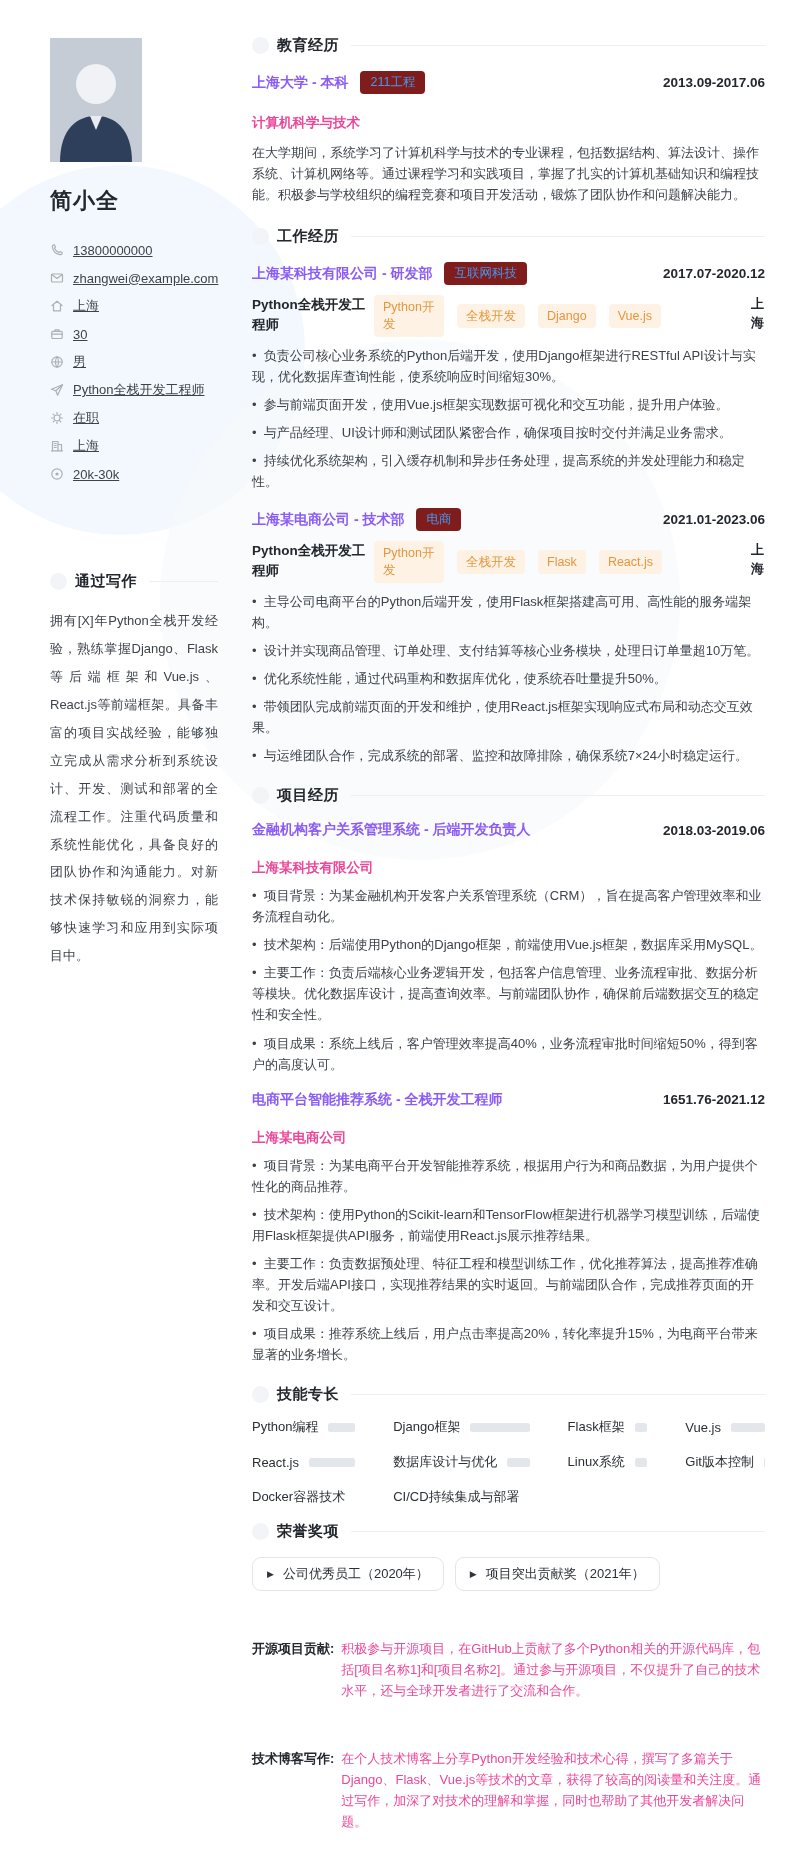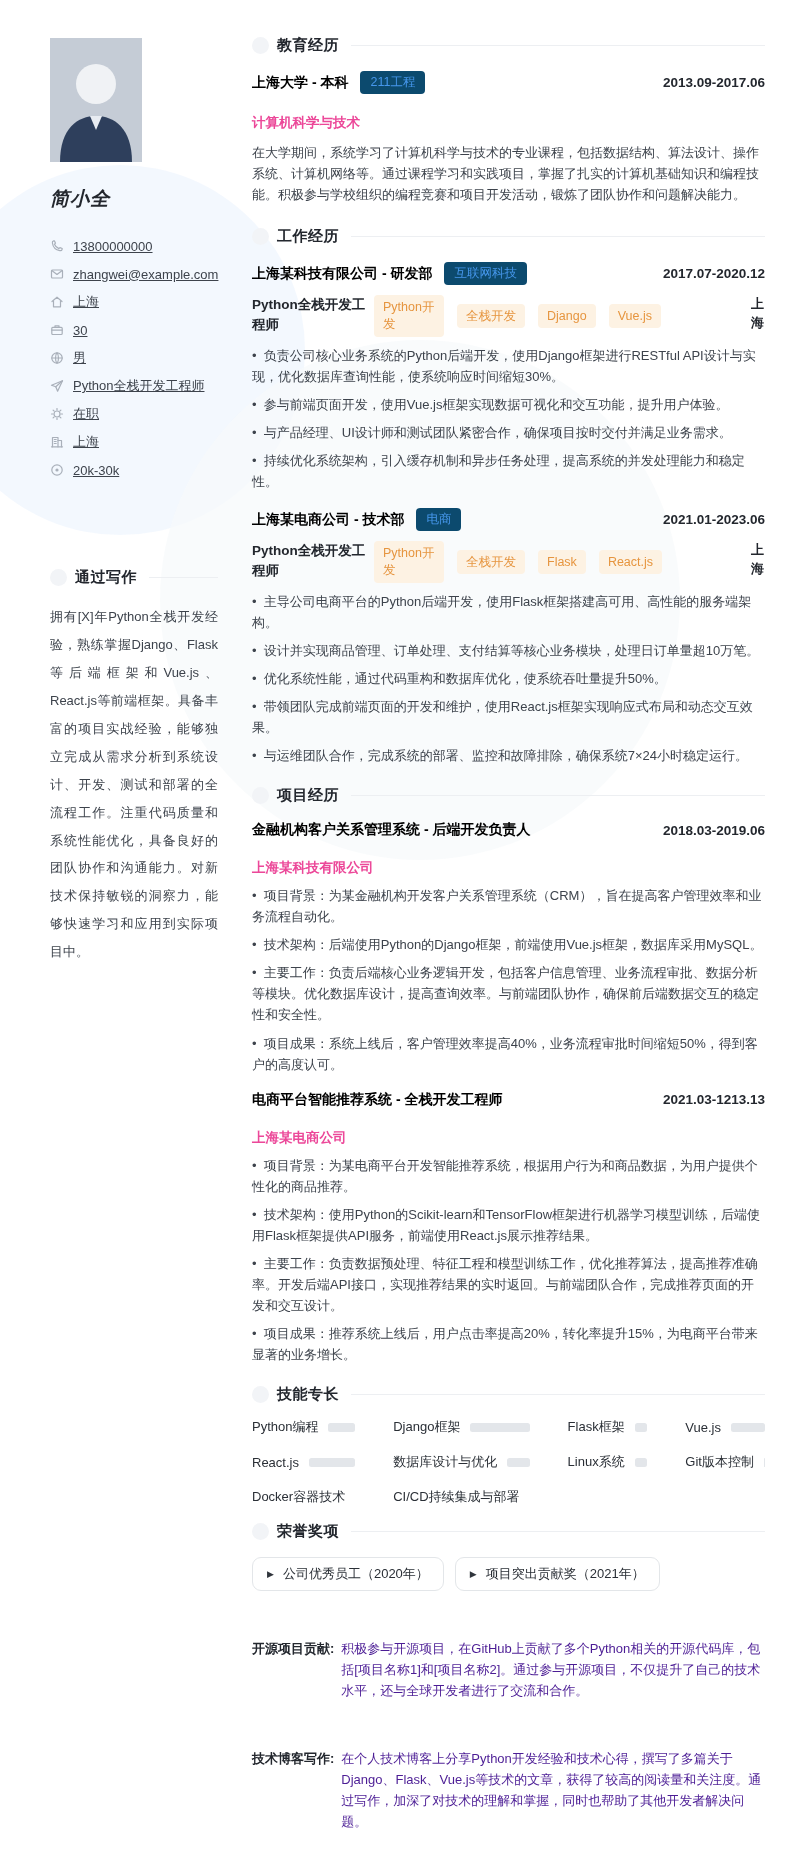--- a/index.html
+++ b/index.html
@@ -8,41 +8,41 @@
     position:relative; width:794px; height:1864px; background:#ffffff;
     font-family:"Liberation Sans","DejaVu Sans",sans-serif; color:#3d434c; overflow:hidden;
   }
   
   .deco { position:absolute; border-radius:50%; z-index:0; }
   .deco-blue { left:-65px; top:165px; width:370px; height:370px; background:#e9f3fd; opacity:.55; }
   .deco-gray { left:160px; top:340px; width:520px; height:520px; background:#f7f9fb; opacity:.75; }
 
   .sidebar { position:absolute; left:50px; top:0; width:168px; z-index:1; }
   .photo { margin-top:38px; width:92px; height:124px; background:linear-gradient(180deg,#ccd3dc 0%,#b8c0cc 100%); overflow:hidden; }
-  .name { margin-top:24px; font-size:19px; font-weight:bold; color:#23272e; letter-spacing:1px;font-style:italic; }
+  .name { margin-top:24px; font-size:22px; font-weight:bold; color:#23272e; letter-spacing:1px; }
   .contact { list-style:none; margin-top:20px;text-decoration:underline; }
   .contact li { display:flex; align-items:center; height:28px; font-size:13px; color:#3d434c; }
   .cicon { width:14px; height:14px; margin-right:9px; flex:0 0 14px; display:inline-flex; }
   .cicon svg { width:14px; height:14px; stroke:#a9b0ba; fill:none; stroke-width:1.2; stroke-linecap:round; stroke-linejoin:round; }
 
   .sec-hdr { display:flex; align-items:center; position:relative; }
   .ghost { width:17px; height:17px; border-radius:50%; background:#f2f4f7; margin-right:8px; flex:0 0 17px; }
   .sec-hdr h2 { font-size:15px; font-weight:bold; color:#23272e; letter-spacing:.5px; white-space:nowrap; }
   .rule { flex:1; height:1px; background:#edeff2; margin-left:12px; }
 
   .side-summary { margin-top:84px; }
   .summary-text { margin-top:16px; font-size:13px; line-height:2.15; color:#3d434c; text-align:justify; }
 
   .main { position:absolute; left:252px; top:0; width:513px; z-index:1; padding-top:36px; }
   .section { margin-bottom:24px; }
   .section .sec-hdr { margin-bottom:16px; }
 
   .entry-row { display:flex; align-items:center; }
-  .entry-title { font-size:14px; font-weight:bold; color:#000000; }
-  .badge-blue { margin-left:12px; background:#0c4a6e; color:#4697ec; font-size:12.5px; padding:3px 10px; border-radius:4px; }
+  .entry-title { font-size:14px; font-weight:bold; color:#8b5cf6; }
+  .badge-blue { margin-left:12px; background:#7f1d1d; color:#4697ec; font-size:12.5px; padding:3px 10px; border-radius:4px; }
   .entry-date { margin-left:auto; font-size:13.5px; font-weight:bold; color:#23272e; }
   .sub-title { margin-top:20px; font-size:13.5px; font-weight:bold; color:#ec4899; }
   .para { margin-top:10px; font-size:13px; line-height:1.62; color:#3d434c; }
 
   .pos-row { display:flex; align-items:flex-start; margin-top:10px; }
   .pos-title { width:118px; flex:0 0 118px; font-size:13.5px; font-weight:bold; color:#23272e; line-height:1.5; }
   .tags { flex:1; display:flex; align-items:center; gap:13px; padding-left:4px; }
   .tag { background:#fdf2e3; color:#e6953f; font-size:12.5px; padding:4px 9px; border-radius:4px; max-width:70px; word-break:break-all; line-height:1.35; }
   .loc { flex:0 0 15px; width:15px; font-size:13px; font-weight:bold; color:#23272e; line-height:1.45; word-break:break-all; text-align:center; }
 
@@ -58,21 +58,21 @@
   .skill-bar { flex:1; height:9px; margin-left:10px; background:#e3e6ea; border-radius:2.5px; overflow:hidden; }
   .skill-fill { height:100%; background:linear-gradient(90deg,#fbfcfe 0%,#e9f1f8 100%); border-radius:2.5px; }
 
   .honors-row { display:flex; gap:11px; margin-top:2px; }
   .honor-pill { display:inline-flex; align-items:center; border:1px solid #e3e6e9; border-radius:9px; padding:7px 14px; background:#fff; }
   .honor-arrow { font-size:9px; color:#30353c; margin-right:9px; }
   .honor-text { font-size:13px; color:#2a2f36; }
 
   .other-item { display:flex; align-items:flex-start;margin-top:47px; }
   .other-label { font-size:13px; font-weight:bold; color:#23272e; white-space:nowrap; margin-right:7px; line-height:1.62; }
-  .other-text { flex:1; font-size:13px; line-height:1.62; color:#4c1d95; }
+  .other-text { flex:1; font-size:13px; line-height:1.62; color:#ec4899; }
 </style>
 </head>
 <body>
 
 <div class="page">
   <div class="deco deco-blue"></div>
   <div class="deco deco-gray"></div>
 
   <aside class="sidebar">
     <div class="photo">
@@ -281,21 +281,21 @@
           <p class="bullet">项目背景：为某金融机构开发客户关系管理系统（CRM），旨在提高客户管理效率和业务流程自动化。</p>
           <p class="bullet">技术架构：后端使用Python的Django框架，前端使用Vue.js框架，数据库采用MySQL。</p>
           <p class="bullet">主要工作：负责后端核心业务逻辑开发，包括客户信息管理、业务流程审批、数据分析等模块。优化数据库设计，提高查询效率。与前端团队协作，确保前后端数据交互的稳定性和安全性。</p>
           <p class="bullet">项目成果：系统上线后，客户管理效率提高40%，业务流程审批时间缩短50%，得到客户的高度认可。</p>
         </div>
       </div>
 
       <div class="proj" style="margin-bottom:0;">
         <div class="entry-row">
           <span class="entry-title">电商平台智能推荐系统 - 全栈开发工程师</span>
-          <span class="entry-date">2021.03-1213.13</span>
+          <span class="entry-date">1651.76-2021.12</span>
         </div>
         <div class="sub-title">上海某电商公司</div>
         <div class="bullets">
           <p class="bullet">项目背景：为某电商平台开发智能推荐系统，根据用户行为和商品数据，为用户提供个性化的商品推荐。</p>
           <p class="bullet">技术架构：使用Python的Scikit-learn和TensorFlow框架进行机器学习模型训练，后端使用Flask框架提供API服务，前端使用React.js展示推荐结果。</p>
           <p class="bullet">主要工作：负责数据预处理、特征工程和模型训练工作，优化推荐算法，提高推荐准确率。开发后端API接口，实现推荐结果的实时返回。与前端团队合作，完成推荐页面的开发和交互设计。</p>
           <p class="bullet">项目成果：推荐系统上线后，用户点击率提高20%，转化率提升15%，为电商平台带来显著的业务增长。</p>
         </div>
       </div>
     </section>

